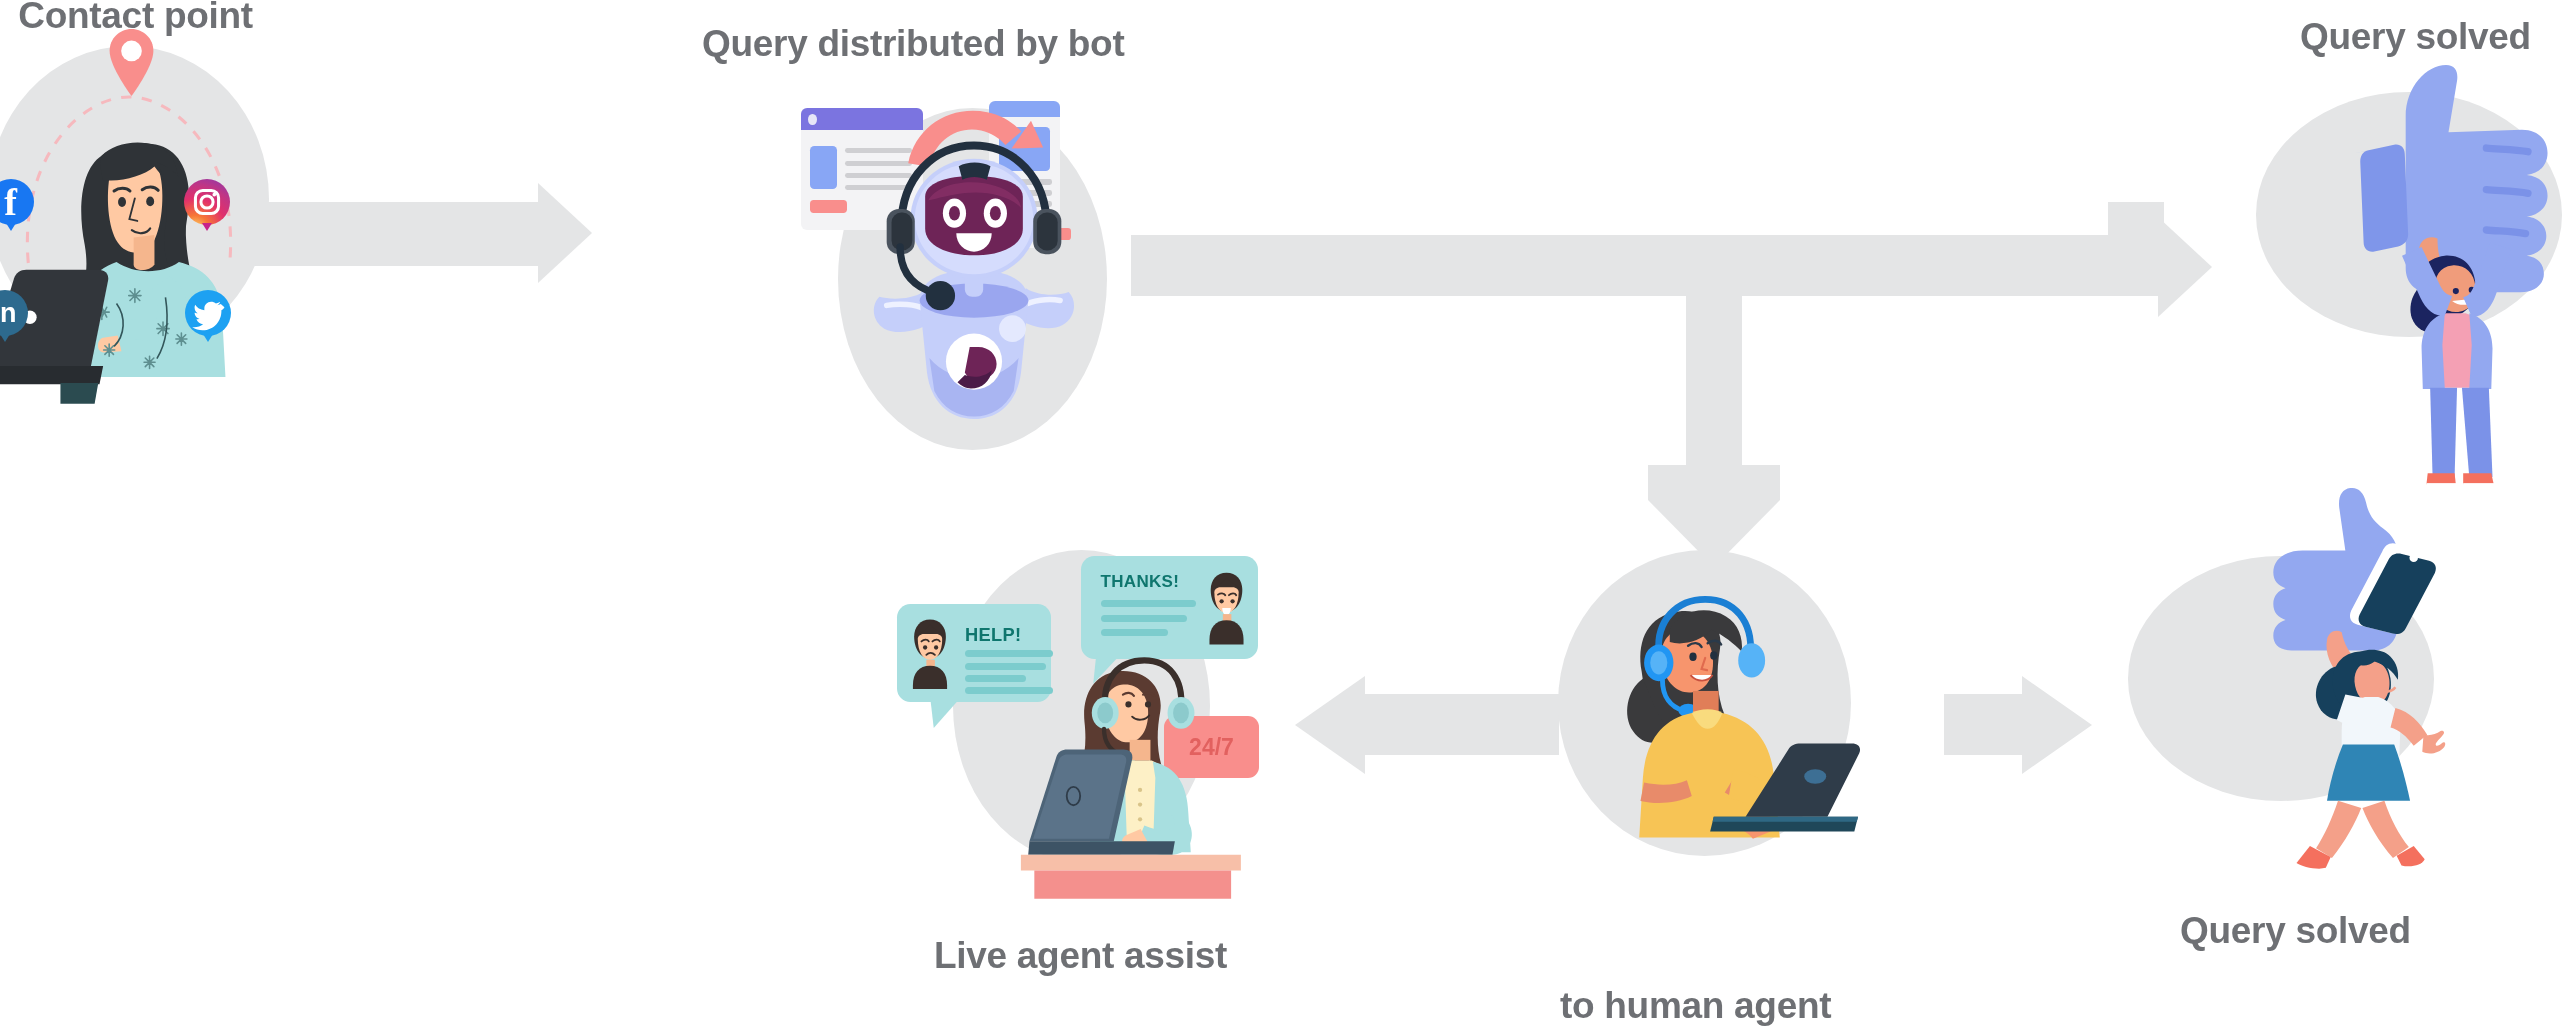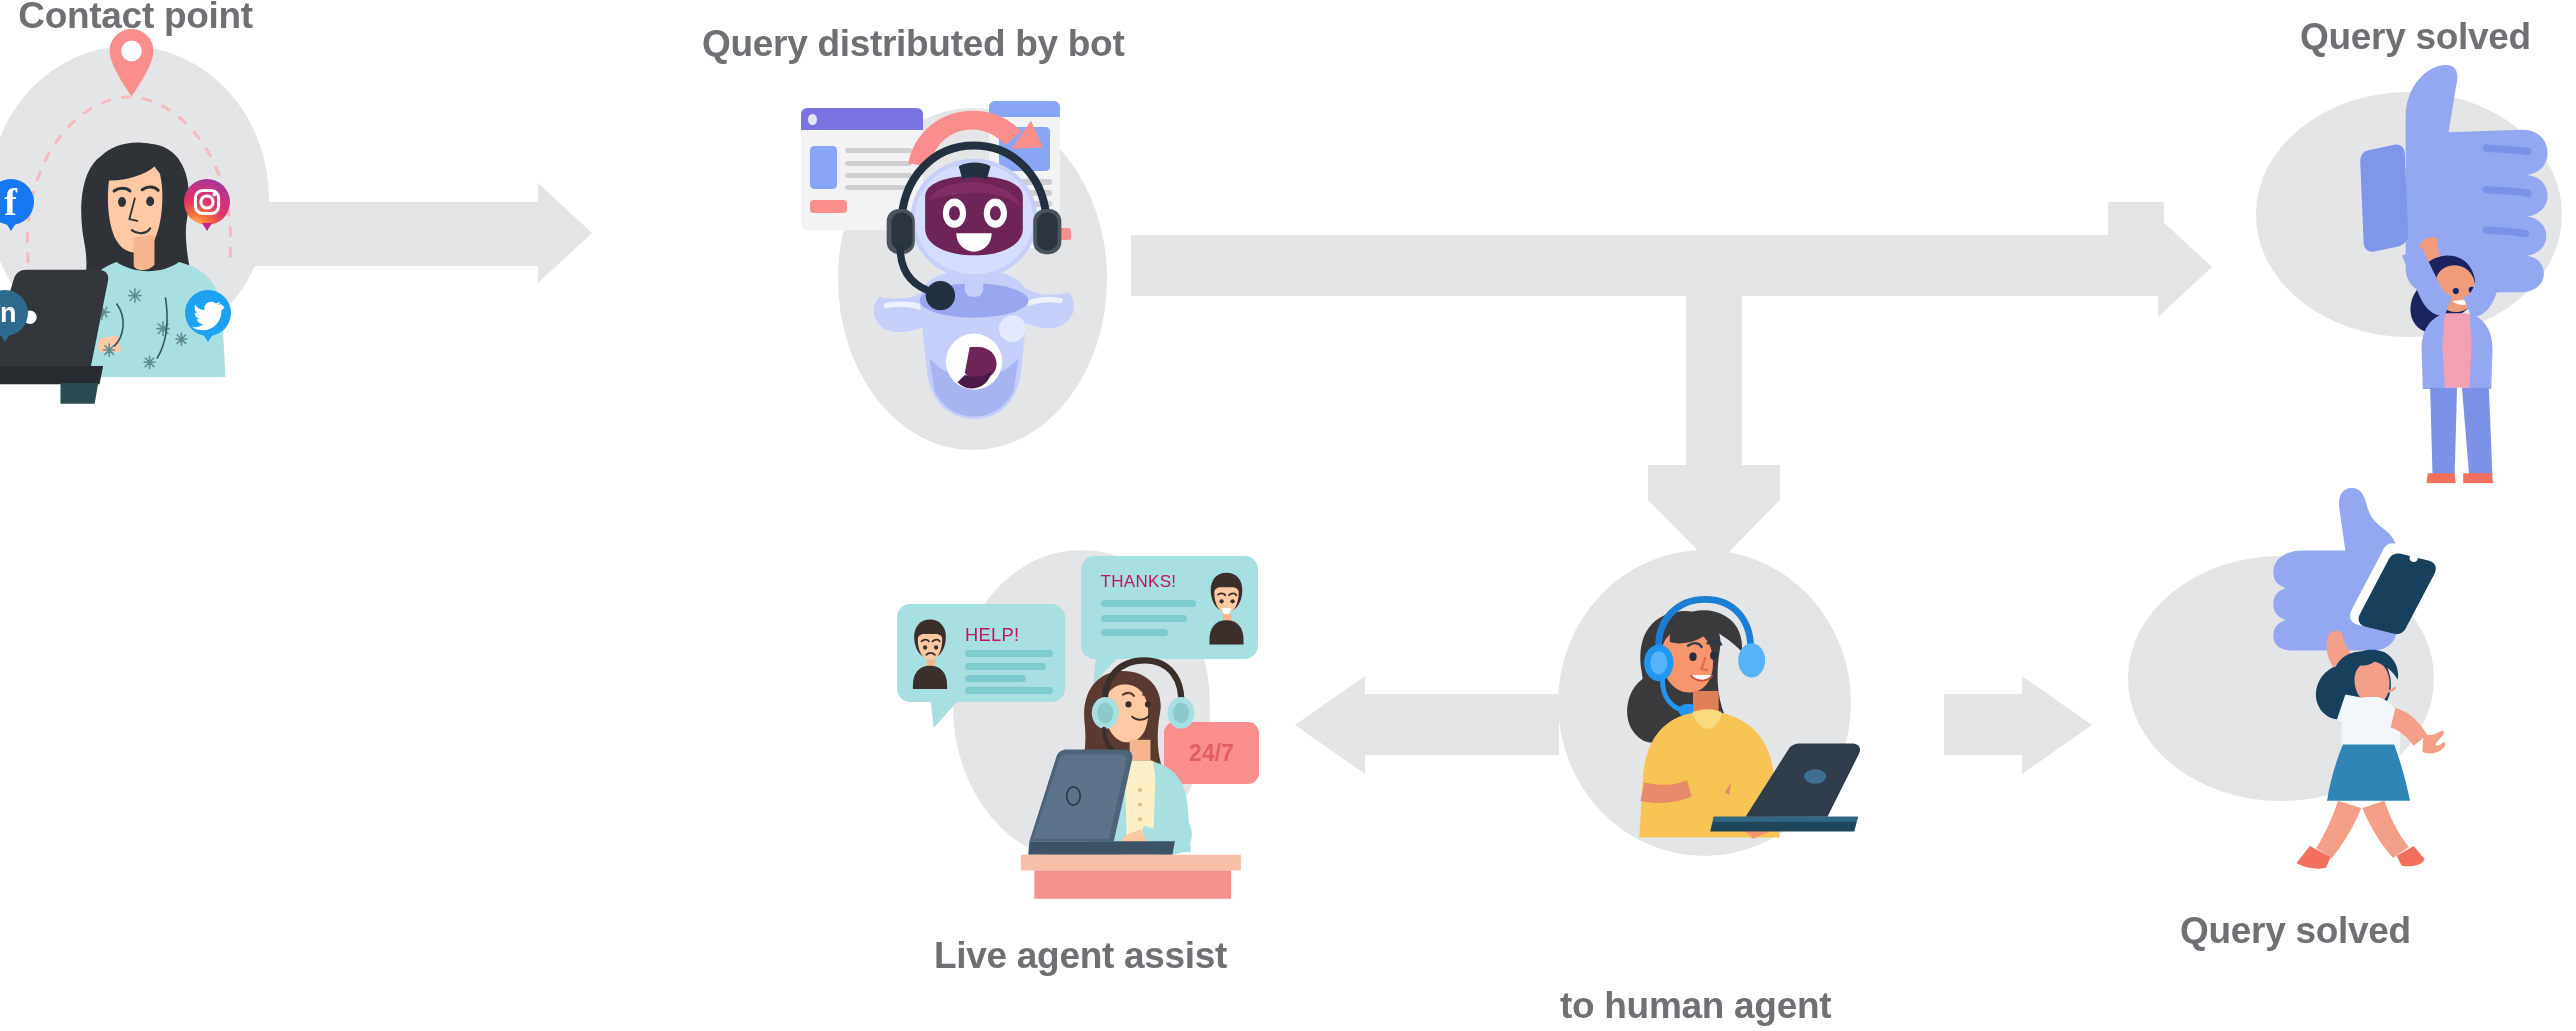--- a/index.html
+++ b/index.html
@@ -41,21 +41,21 @@
 
   
   .card{ position:absolute; background:#f3f3f5; border-radius:6.1px; }
   .cardbar{ position:absolute; top:0; left:0; right:0; height:22px;
             border-radius:6.1px 6.1px 0 0; }
   .tline{ position:absolute; background:#cfcfd2; border-radius:2.4px; height:5.5px; }
   .tblock{ position:absolute; background:#88a6f5; border-radius:4.3px; }
 
   
   .bub{ position:absolute; background:#a8dfe0; border-radius:13.4px; }
-  .bub .txt{ position:absolute; color:#be185d; font-weight:normal;
+  .bub .txt{ position:absolute; color:#0f766e; font-weight:bold;
              font-size:16px; letter-spacing:0.3px; }
   .bline{ position:absolute; background:#7ccccd; border-radius:4.9px; height:6.7px; }
   .tag247{ position:absolute; background:#f98e8c; border-radius:11px;
            display:flex; align-items:center; justify-content:center;
            color:#e2615f; font-weight:bold; font-size:23px; }
 
   svg{ display:block; overflow:visible; }
 </style>
 </head>
 <body>
@@ -294,21 +294,21 @@
       <path d="M140 676h44l2 18h-48z" fill="#f4705e"></path>
       <path d="M198 676h46l4 18h-50z" fill="#f4705e"></path>
       <path d="M138 692h50v8h-50z" fill="#ffffff"></path>
       <path d="M198 692h52v8h-52z" fill="#ffffff"></path>
     </svg>
   </div>
 
   <div style="position:absolute; left:880px; top:544px; width:440px; height:324px;">
     <div class="blob" style="left:73px; top:6.1px; width:257px; height:312px;"></div>
 
-    <div class="bub" style="left:17px; top:60px; width:168px; height:98px;">
+    <div class="bub" style="left:17px; top:60px; width:154px; height:98px;">
       <svg style="position:absolute; left:33px; top:92px;" width="37" height="32" viewBox="0 0 60 52">
         <path d="M0 0h52L6 52z" fill="#a8dfe0"></path>
       </svg>
 
       <svg style="position:absolute; left:11px; top:13.4px;" width="44" height="72" viewBox="0 0 72 118">
         <path d="M36 4C20 4 10 16 10 32c0 20 10 36 26 36s26-16 26-36C62 16 52 4 36 4z" fill="#3a2f2b"></path>
         <path d="M16 36c0 20 8 34 20 34s20-14 20-34c0-4-4-8-10-8H26c-6 0-10 4-10 8z" fill="#ffc9a3"></path>
         <path d="M12 30c2-16 12-24 24-24s22 8 24 24c-8-6-18-10-24-18-6 10-16 16-24 18z" fill="#3a2f2b"></path>
         <path d="M22 40c4-4 10-4 12 0" stroke="#3a2f2b" stroke-width="3" fill="none" stroke-linecap="round"></path>
         <path d="M40 40c4-4 10-4 12 0" stroke="#3a2f2b" stroke-width="3" fill="none" stroke-linecap="round"></path>
@@ -340,21 +340,21 @@
         <path d="M23 40c4-3 10-3 12 1" stroke="#3a2f2b" stroke-width="3" fill="none" stroke-linecap="round"></path>
         <path d="M41 41c4-4 10-4 12 0" stroke="#3a2f2b" stroke-width="3" fill="none" stroke-linecap="round"></path>
         <circle cx="29" cy="51" r="3.5" fill="#3a2f2b"></circle>
         <circle cx="47" cy="51" r="3.5" fill="#3a2f2b"></circle>
         <path d="M30 62h14c0 8-4 12-7 12s-7-4-7-12z" fill="#ffffff"></path>
         <path d="M31 72h14v14H31z" fill="#f5b68d"></path>
         <path d="M37 82c-18 0-28 12-28 32v8h56v-8c0-20-10-32-28-32z" fill="#3a2f2b"></path>
       </svg>
     </div>
 
-    <div class="tag247" style="left:284px; top:178px; width:95px; height:62px;">24/7</div>
+    <div class="tag247" style="left:284px; top:172px; width:95px; height:62px;">24/7</div>
 
     <svg style="position:absolute; left:147px; top:109px;" width="220" height="214" viewBox="0 0 360 350">
 
       <path d="M146 30c-38 6-56 40-52 82 4 36 0 62-8 78h136c-10-28-10-62-4-94 6-38-22-72-72-66z" fill="#5b3b31"></path>
 
       <path d="M154 52c-20 4-30 22-26 50 4 28 20 46 40 44 20-2 32-24 30-54-2-28-20-44-44-40z" fill="#ffc9a3"></path>
       <path d="M157 68c6-4 14-4 18 2" stroke="#5b3b31" stroke-width="3.5" fill="none" stroke-linecap="round"></path>
       <path d="M190 68c6-4 14-4 18 2" stroke="#5b3b31" stroke-width="3.5" fill="none" stroke-linecap="round"></path>
       <circle cx="166" cy="84" r="5" fill="#3a2f2b"></circle>
       <circle cx="198" cy="84" r="5" fill="#3a2f2b"></circle>

